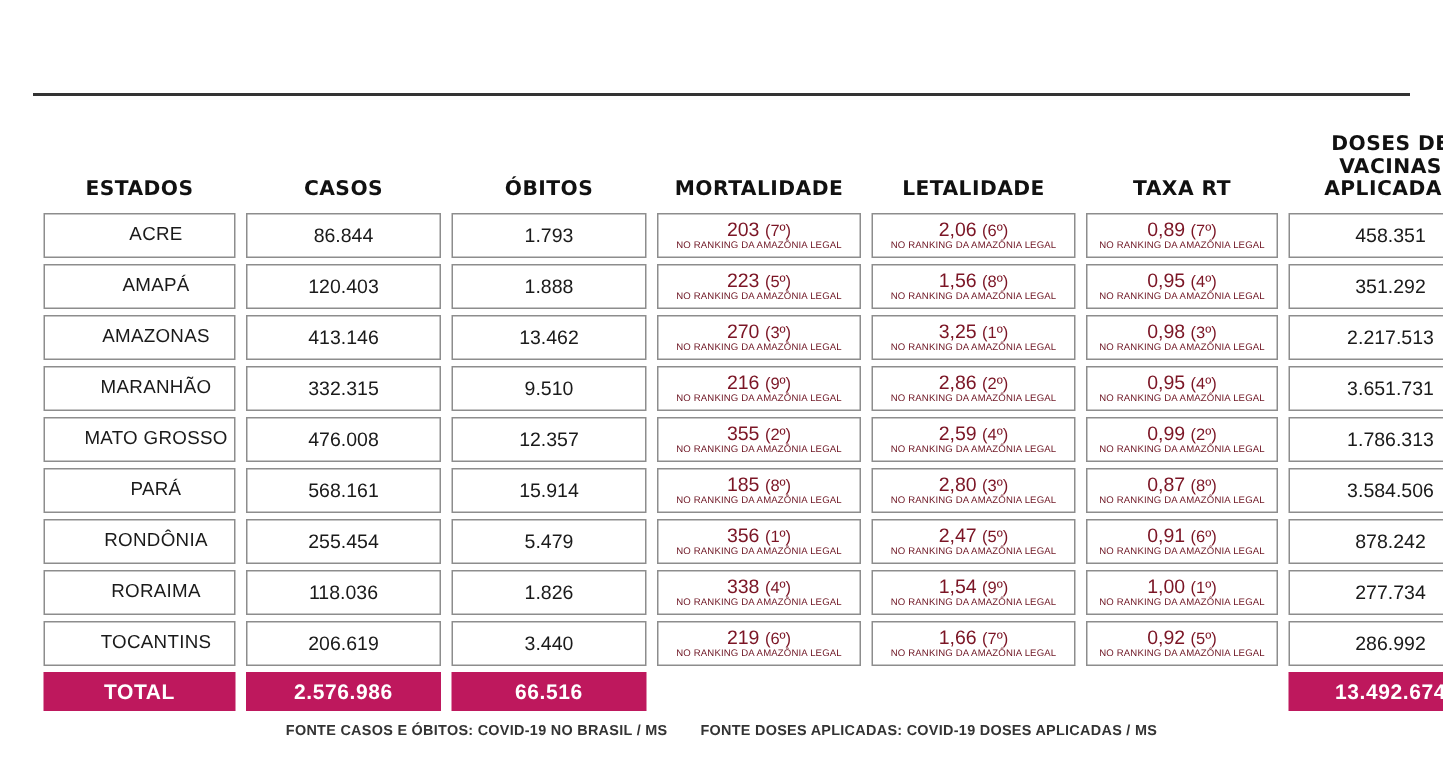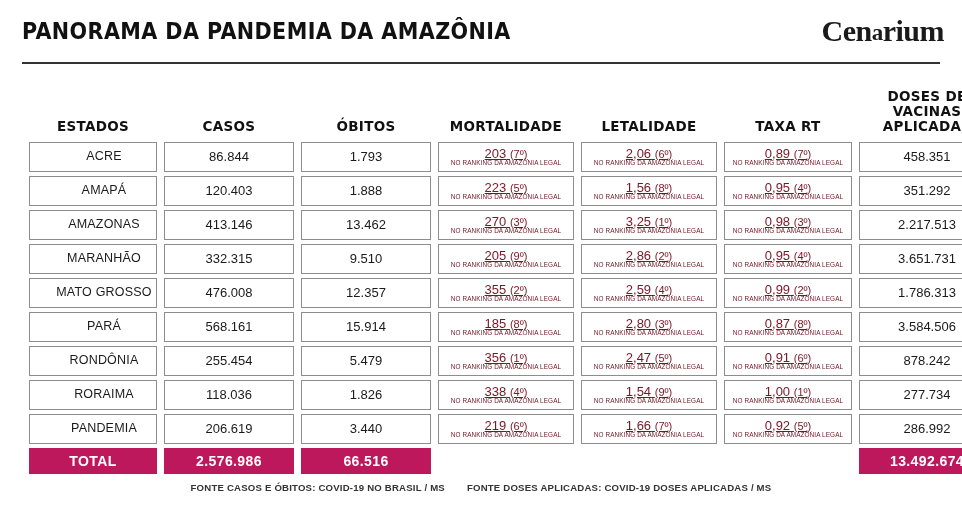--- a/index.html
+++ b/index.html
@@ -114,21 +114,20 @@
     font-size: 6.4px;
     letter-spacing: 0.1px;
     color: #6d1422;
     margin-top: 0px;
     line-height: 1.0;
     white-space: nowrap;
   }
   td.cell.red-text .main-val,
   td.cell.red-text .rank {
     color: #7b1525;
-    text-decoration: underline;
   }
   
   td.total {
     background: #be185d;
     color: #ffffff;
     font-weight: bold;
     font-size: 14px;
     height: 26px;
     text-align: center;
     border: none;
@@ -153,24 +152,20 @@
     letter-spacing: 0.2px;
   }
   .footer .line { display: block; }
   .footer .sep { display: inline-block; width: 22px; }
 </style>
 </head>
 <body>
 
 <div id="page">
 
-  <div class="header">
-    <div class="title">PANORAMA DA PANDEMIA DA AMAZÔNIA</div>
-    <div class="brand"><span>Cen</span><span class="brand-a">a</span><span>rium</span></div>
-  </div>
 
   <div class="divider"></div>
 
   <div class="table-wrap">
     <table class="grid">
       <colgroup>
         <col class="c-estado">
           <col class="c-casos">
           <col class="c-obitos">
         <col class="c-mort">
@@ -246,21 +241,21 @@
             <span class="sub-note">NO RANKING DA AMAZÔNIA LEGAL</span>
           </td>
           <td class="cell">2.217.513</td>
         </tr>
 
         <tr>
           <td class="cell state">MARANHÃO</td>
           <td class="cell">332.315</td>
           <td class="cell">9.510</td>
           <td class="cell red-text">
-            <span class="main-val"><span>205</span> <span class="rank">(9º)</span></span>
+            <span class="main-val"><span>216</span> <span class="rank">(9º)</span></span>
             <span class="sub-note">NO RANKING DA AMAZÔNIA LEGAL</span>
           </td>
           <td class="cell red-text">
             <span class="main-val"><span>2,86</span> <span class="rank">(2º)</span></span>
             <span class="sub-note">NO RANKING DA AMAZÔNIA LEGAL</span>
           </td>
           <td class="cell red-text">
             <span class="main-val"><span>0,95</span> <span class="rank">(4º)</span></span>
             <span class="sub-note">NO RANKING DA AMAZÔNIA LEGAL</span>
           </td>
@@ -337,21 +332,21 @@
             <span class="sub-note">NO RANKING DA AMAZÔNIA LEGAL</span>
           </td>
           <td class="cell red-text">
             <span class="main-val"><span>1,00</span> <span class="rank">(1º)</span></span>
             <span class="sub-note">NO RANKING DA AMAZÔNIA LEGAL</span>
           </td>
           <td class="cell">277.734</td>
         </tr>
 
         <tr>
-          <td class="cell state">PANDEMIA</td>
+          <td class="cell state">TOCANTINS</td>
           <td class="cell">206.619</td>
           <td class="cell">3.440</td>
           <td class="cell red-text">
             <span class="main-val"><span>219</span> <span class="rank">(6º)</span></span>
             <span class="sub-note">NO RANKING DA AMAZÔNIA LEGAL</span>
           </td>
           <td class="cell red-text">
             <span class="main-val"><span>1,66</span> <span class="rank">(7º)</span></span>
             <span class="sub-note">NO RANKING DA AMAZÔNIA LEGAL</span>
           </td>

